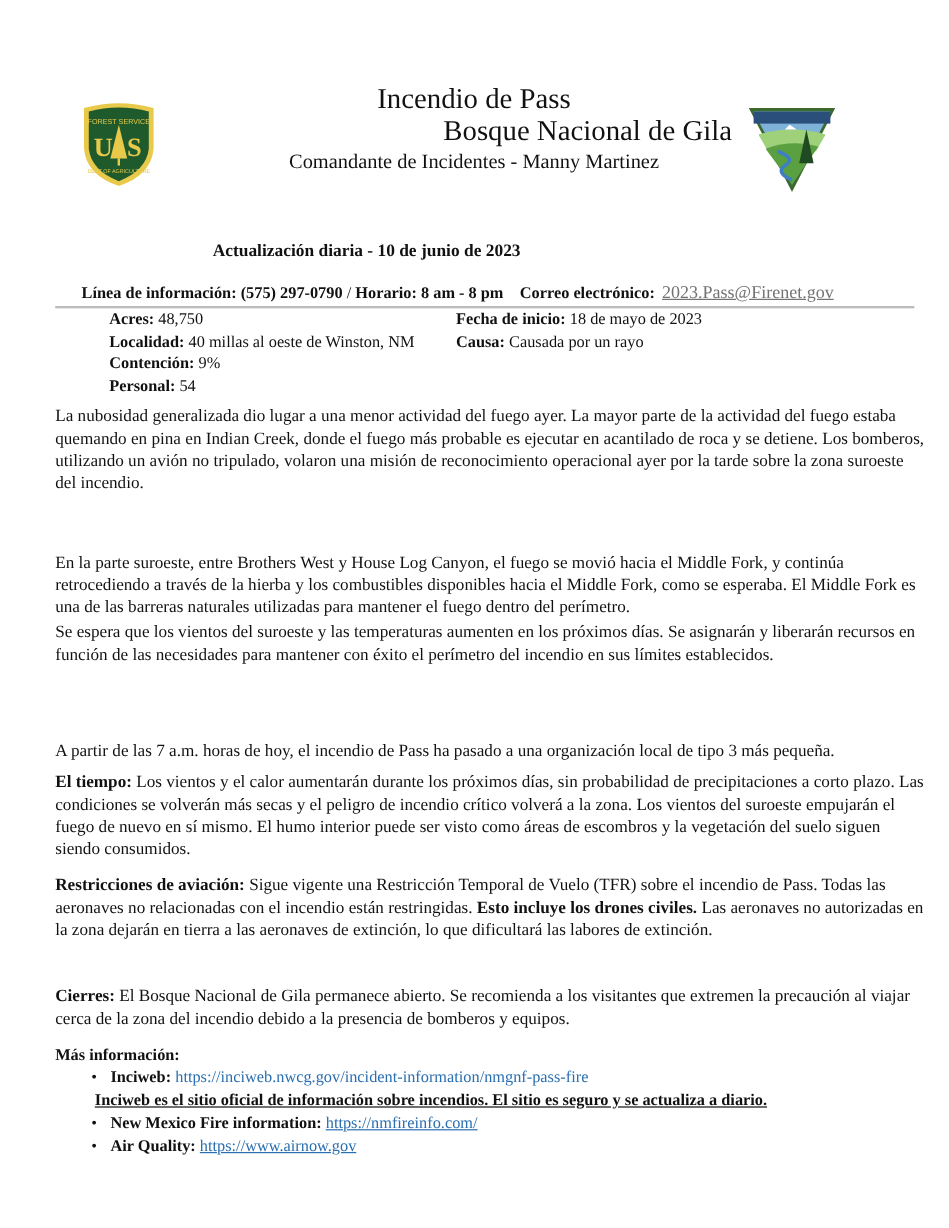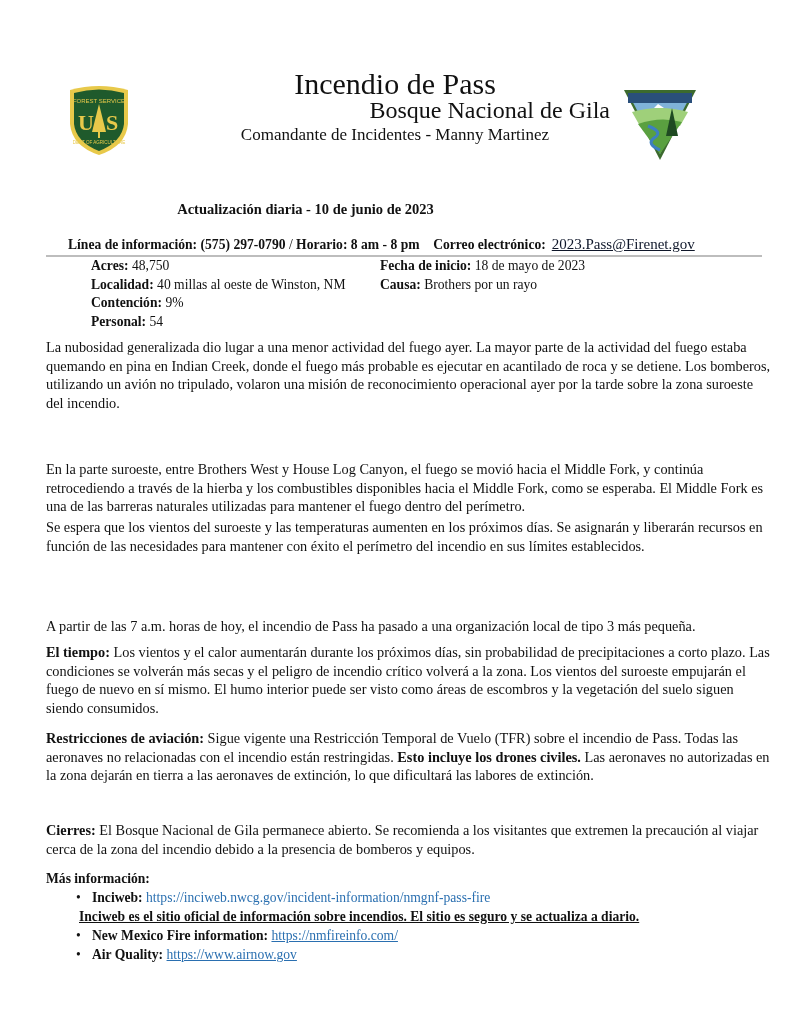--- a/index.html
+++ b/index.html
@@ -4,31 +4,31 @@
 <style>
   html, body { margin: 0; padding: 0; background: #ffffff; }
   body { width: 791px; height: 1023px; position: relative; overflow: hidden;
          font-family: "Liberation Serif", "DejaVu Serif", serif; color: #111; }
   .page { position: absolute; left: 0; top: 0; width: 791px; height: 1023px; }
 
   .logo-fs { position: absolute; left: 66px; top: 84px; width: 66px; height: 72px; }
   .logo-blm { position: absolute; left: 620px; top: 86px; width: 80px; height: 76px; }
 
   .title-block { position: absolute; left: 180px; top: 70px; width: 430px; text-align: center; }
-  .title1 { font-size: 30px; line-height: 27px; }
+  .title1 { font-size: 24px; line-height: 27px; }
   .title2 { font-size: 24px; line-height: 27px; text-align: right; }
   .title3 { font-size: 17px; line-height: 22px; }
 
   .update { position: absolute; left: 4px; width: 643px; top: 201px; text-align: center;
             font-weight: bold; font-size: 14.5px; }
   .update span { display: inline-block; margin-left: -40px; }
 
   .infoline { position: absolute; left: 68px; top: 236px; font-size: 13.6px; white-space: nowrap; }
   .infoline b { font-weight: bold; }
-  .infoline a { color: #0f172a; text-decoration: underline; font-size: 15px; margin-left: 6px; margin-top: 12px; }
+  .infoline a { color: #737373; text-decoration: underline; font-size: 15px; margin-left: 6px; margin-top: 12px; }
   .rule { position: absolute; left: 46px; top: 255px; width: 716px; height: 0;
           border-top: 2px solid #bdbdbd; }
 
   .facts { position: absolute; top: 257px; font-size: 13.6px; line-height: 18.5px; }
   .facts.left { left: 54px; margin-left: 37px; }
   .facts.right { left: 380px; }
   .facts b { font-weight: bold; }
 
   .body-text { position: absolute; left: 46px; width: 725px; font-size: 14.3px; line-height: 18.5px; }
   .body-text p { margin: 0; }
@@ -97,21 +97,21 @@
   <div class="rule"></div>
 
   <div class="facts left">
     <div><b>Acres:</b> <span>48,750</span></div>
     <div><b>Localidad:</b> <span>40 millas al oeste de Winston, NM</span></div>
     <div><b>Contención:</b> <span>9%</span></div>
     <div><b>Personal:</b> <span>54</span></div>
   </div>
   <div class="facts right">
     <div><b>Fecha de inicio:</b> <span>18 de mayo de 2023</span></div>
-    <div><b>Causa:</b> <span>Brothers por un rayo</span></div>
+    <div><b>Causa:</b> <span>Causada por un rayo</span></div>
   </div>
 
   <div class="body-text p1">
       <p>La nubosidad generalizada dio lugar a una menor actividad del fuego ayer. La mayor parte de la actividad del fuego estaba quemando en pina en Indian Creek, donde el fuego más probable es ejecutar en acantilado de roca y se detiene. Los bomberos, utilizando un avión no tripulado, volaron una misión de reconocimiento operacional ayer por la tarde sobre la zona suroeste del incendio.</p>
     </div>
   <div class="body-text p2">
       <p>En la parte suroeste, entre Brothers West y House Log Canyon, el fuego se movió hacia el Middle Fork, y continúa retrocediendo a través de la hierba y los combustibles disponibles hacia el Middle Fork, como se esperaba. El Middle Fork es una de las barreras naturales utilizadas para mantener el fuego dentro del perímetro.</p>
     </div>
   <div class="body-text p3">
       <p>Se espera que los vientos del suroeste y las temperaturas aumenten en los próximos días. Se asignarán y liberarán recursos en función de las necesidades para mantener con éxito el perímetro del incendio en sus límites establecidos.</p>

